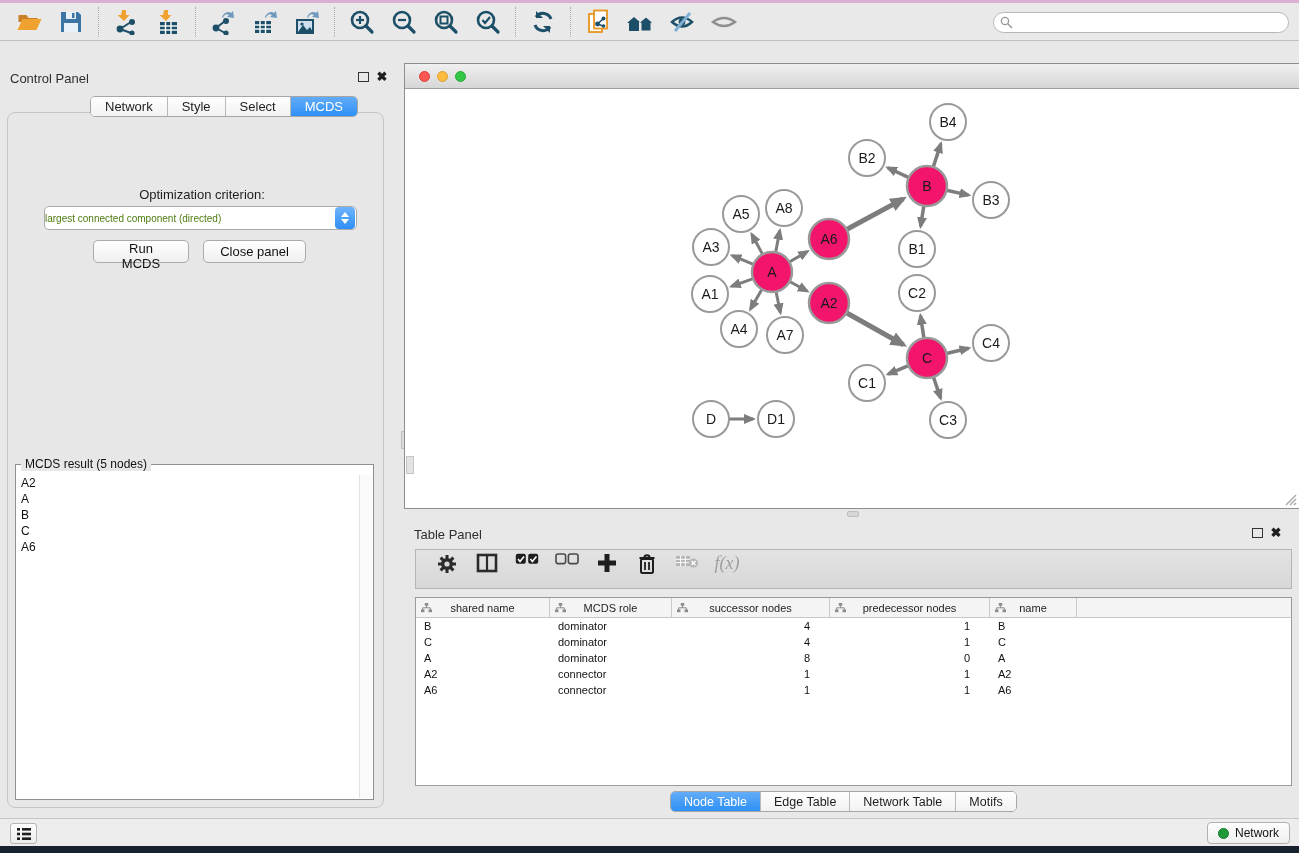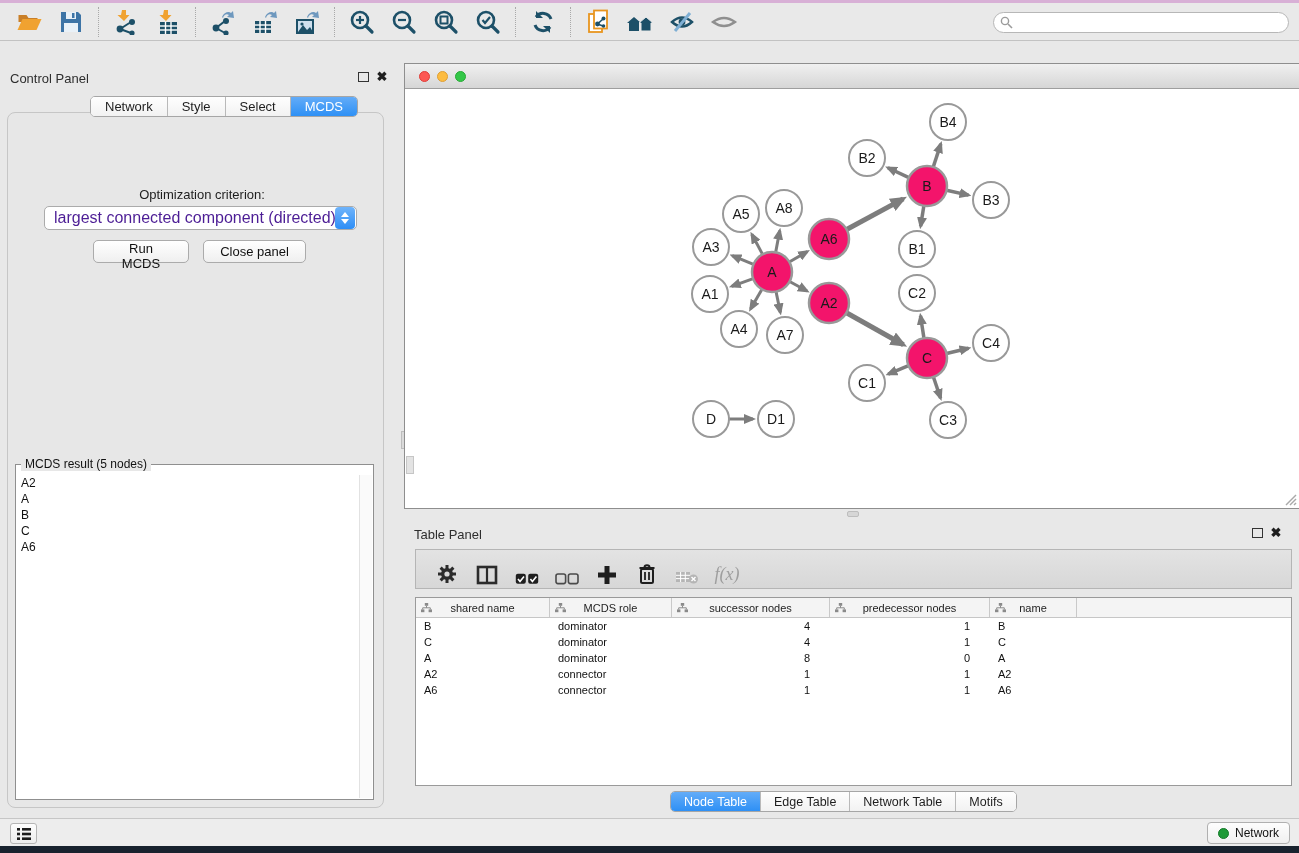--- a/index.html
+++ b/index.html
@@ -39,21 +39,21 @@
   .cp-box { position:absolute; left:7px; right:7px; top:49px; bottom:10px; border:1px solid #C6C6C6; border-radius:8px; background:#E7E7E7; }
 
   .seg-group { position:absolute; display:flex; border:1px solid #A6A6A6; border-radius:5px; overflow:hidden; background:#FDFDFD; height:21px; z-index:3; }
   .cp-tabs { left:90px; top:33px; }
   .seg { border:none; background:linear-gradient(#FEFEFE,#F2F2F2); border-right:1px solid #B9B9B9; font-size:13px; color:#1E1E1E; padding:0 14px; height:100%; }
   .seg:last-child { border-right:none; }
   .seg.active { background:linear-gradient(#63ACF8,#2E90F5); color:#fff; }
 
   .opt-label { position:absolute; left:13px; right:0; top:74px; text-align:center; font-size:13px; color:#1E1E1E; }
   .combo { position:absolute; left:36px; top:93px; width:313px; height:24px; background:#fff; border:1px solid #ABABAB; border-radius:5px; display:flex; align-items:center; }
-  .combo-value { flex:1; font-size:16px; color:#4c1d95; padding-left:9px; white-space:nowrap; overflow:hidden; }
+  .combo-value { flex:1; font-size:10px; color:#4d7c0f; white-space:nowrap; overflow:hidden; }
   .combo-step { width:20px; height:22px; margin-right:1px; border-radius:4px; background:linear-gradient(#6FB4FB,#2E8EF6); display:flex; flex-direction:column; align-items:center; justify-content:center; gap:2px; }
   .btn { background:linear-gradient(#FFFFFF,#EFEFEF); border:1px solid #ABABAB; border-radius:5px; font-size:13px; color:#111; height:23px; padding:0 15px; }
   .run-btn { position:absolute; left:85px; top:127px; width:96px; }
   .closep-btn { position:absolute; left:195px; top:127px; width:103px; }
 
   .mcds-group { position:absolute; left:7px; right:9px; top:351px; bottom:7px; border:1px solid #8F8F8F; background:#fff; }
   .mcds-legend { position:absolute; left:5px; top:-8px; background:#E7E7E7; padding:0 4px; font-size:12px; color:#111; }
   .mcds-list { position:absolute; left:1px; top:10px; right:14px; bottom:1px; overflow:hidden; }
   .mcds-item { font-size:12px; color:#111; line-height:16px; padding-left:4px; }
   .mcds-scroll { position:absolute; right:1px; top:10px; width:13px; bottom:1px; background:#FAFAFA; border-left:1px solid #E2E2E2; }
@@ -76,21 +76,21 @@
   .net-edge-grip { position:absolute; left:1px; top:367px; width:8px; height:18px; background:#E3E3E3; border:1px solid #C6C6C6; }
 
   
   .h-divider { position:absolute; left:0; right:0; top:446px; height:10px; background:#E8E8E8; }
   .h-grip { position:absolute; left:443px; top:2px; width:12px; height:6px; background:#D6D6D6; border:1px solid #BDBDBD; border-radius:2px; }
 
   
   .table-panel { position:absolute; left:0; right:0; top:456px; bottom:6px; background:#E8E8E8; }
   .tp-float { left:auto; right:36px; } .tp-close { left:auto; right:16px; }
   .tp-toolbar { position:absolute; left:11px; right:7px; top:30px; height:40px; background:linear-gradient(#E3E3E3,#D7D7D7); border:1px solid #B5B5B5; display:flex; align-items:center; padding-left:14px; gap:6px; }
-  .tp-btn { width:34px; height:32px; display:flex; align-items:flex-end; justify-content:center; background:none; border:none; }
+  .tp-btn { width:34px; height:32px; display:flex; align-items:flex-start; justify-content:center; background:none; border:none; }
   .fx-label { font-family:"Liberation Serif", serif; font-style:italic; font-size:18px; color:#9E9E9E; }
 
   .grid-table { position:absolute; left:11px; right:7px; top:78px; height:189px; background:#fff; border:1px solid #9A9A9A; overflow:hidden; }
   .g-header { display:flex; height:20px; background:#F4F4F4; border-bottom:1px solid #C6C6C6; }
   .g-th { position:relative; display:flex; align-items:center; justify-content:center; border-right:1px solid #C9C9C9; font-size:11px; color:#1E1E1E; }
   .g-th .tree-ic { position:absolute; left:5px; top:5px; }
   .g-tr { display:flex; height:16px; }
   .g-td { font-size:11px; color:#111; line-height:16px; padding:0 8px; white-space:nowrap; overflow:hidden; }
   .g-td.num { text-align:right; padding-right:20px; }
 

